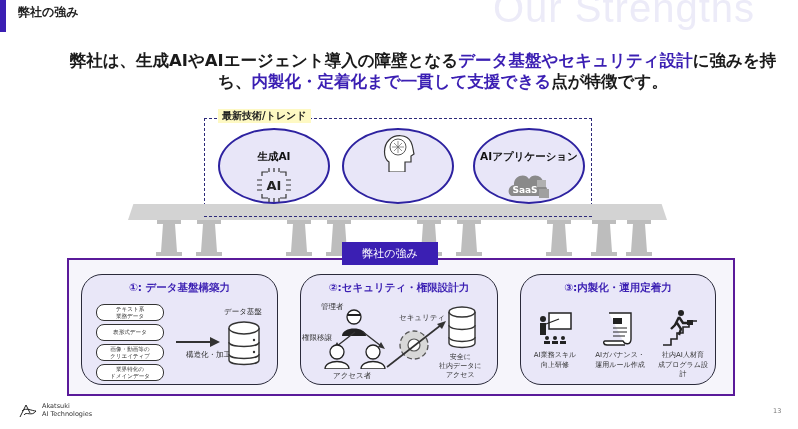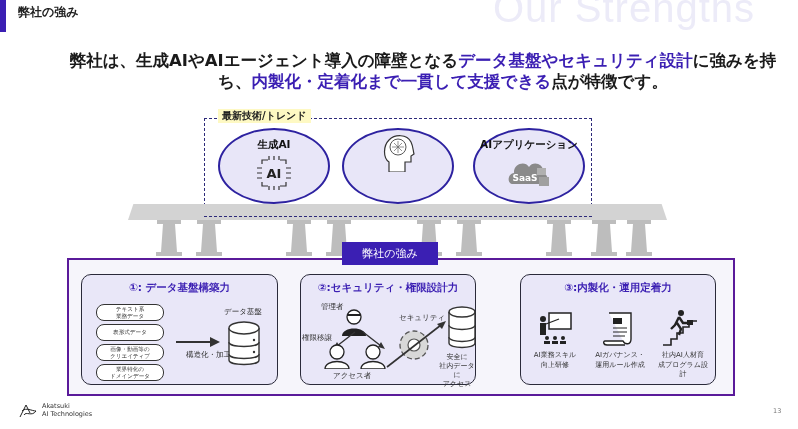--- a/index.html
+++ b/index.html
@@ -12,31 +12,31 @@
 
   .headline { position: absolute; left: 0; width: 798px; text-align: center; font-size: 16.5px; font-weight: bold; color: #1a1a1a; white-space: nowrap; }
   .headline.l1 { top: 50px; padding-left: 48px; }
   .headline.l2 { top: 71px; margin-left: 44px; }
   .hl { color: #3b1fb3; }
 
   .trend-box { position: absolute; left: 204px; top: 118px; width: 388px; height: 98px; border: 1.5px dashed #2d2a7a; }
   .trend-title { position: absolute; left: 218px; top: 109px; background: #fef9c3; padding: 0 4px; font-size: 10px; font-weight: bold; color: #222; }
 
   .ellipse { position: absolute; top: 128px; width: 112px; height: 76px; border-radius: 50%; background: #e8e6f8; border: 2.5px solid #2d22a0; text-align: center; }
-  .ellipse .etitle { display: block; margin-top: 8px; font-size: 10.5px; font-weight: bold; color: #111; }
+  .ellipse .etitle { display: block; margin-top: 20px; font-size: 10.5px; font-weight: bold; color: #111; }
   .ellipse .eicon { display: block; margin: 2px auto 0; }
 
   .deck { position: absolute; left: 128px; top: 204px; width: 539px; height: 16px; background: #d3d3d3; clip-path: polygon(1% 0, 99% 0, 100% 100%, 0 100%); }
   .deck-dash { position: absolute; left: 204px; top: 216px; width: 388px; height: 0; border-top: 1.5px dashed #2d2a7a; }
   .pillar { position: absolute; top: 220px; width: 28px; height: 36px; }
 
   .strengths-frame { position: absolute; left: 67px; top: 258px; width: 668px; height: 138px; border: 2.5px solid #5a1a9a; background: #f6f5fb; }
   .strengths-tag { position: absolute; left: 342px; top: 242px; width: 96px; height: 23px; background: #3b1fb3; color: #fff; font-size: 11px; text-align: center; line-height: 23px; }
 
-  .card { position: absolute; top: 274px; height: 111px; border: 1.5px solid #2a2a3a; border-radius: 10px; background: #e9e7f8; }
+  .card { position: absolute; top: 274px; height: 111px; border: 1.5px solid #2a2a3a; border-radius: 21px; background: #e9e7f8; }
   .card-title { position: absolute; left: 0; right: 0; top: 6px; text-align: center; font-size: 10.5px; font-weight: bold; color: #3b1fb3; }
 
   .pill { position: absolute; left: 14px; width: 68px; height: 17px; border: 1.3px solid #333; border-radius: 8px; background: #fff; font-size: 5.6px; line-height: 6.5px; text-align: center; display: flex; align-items: center; justify-content: center; color: #333; }
   .tiny { position: absolute; font-size: 7.5px; color: #333; white-space: nowrap; text-align: center; line-height: 10px; }
 
   .footer-logo { position: absolute; left: 18px; top: 403px; display: flex; align-items: flex-start; gap: 4px; }
   .footer-logo .txt { font-size: 6.5px; line-height: 7.5px; color: #333; }
   .page-num { position: absolute; left: 773px; top: 407px; font-size: 6.5px; color: #777; }
 </style>
 </head>
@@ -140,21 +140,21 @@
       <path d="M2 34 V40 C2 46 32 46 32 40 V34"></path>
       <path d="M2 22 V34 C2 40 32 40 32 34 V22"></path>
       <path d="M2 8 V22 C2 28 32 28 32 22 V8"></path>
       <ellipse cx="17" cy="8" rx="15" ry="6"></ellipse>
     </g>
     <circle cx="27" cy="20" r="1.2" fill="#333"></circle>
       <circle cx="27" cy="32" r="1.2" fill="#333"></circle>
   </svg>
 </div>
 
-<div class="card" style="left:300px; width:176px">
+<div class="card" style="left:300px; width:198px">
   <div class="card-title">②:セキュリティ・権限設計力</div>
   <div class="tiny" style="left:20px; top:27px">管理者</div>
   <svg style="position:absolute;left:40px;top:33px" width="26" height="28" viewBox="0 0 26 28">
     <circle cx="13" cy="9" r="7" fill="#fff" stroke="#222" stroke-width="1.3"></circle>
     <path d="M6 7 H20" stroke="#222" stroke-width="2"></path>
     <path d="M1 28 C1 18 25 18 25 28 Z" fill="#222"></path>
   </svg>
   <div class="tiny" style="left:1px; top:58px">権限移譲</div>
   <svg style="position:absolute;left:28px;top:55px" width="60" height="20" viewBox="0 0 60 20">
     <path d="M26 2 L8 16 M34 2 L52 16" stroke="#333" stroke-width="1.4"></path>

